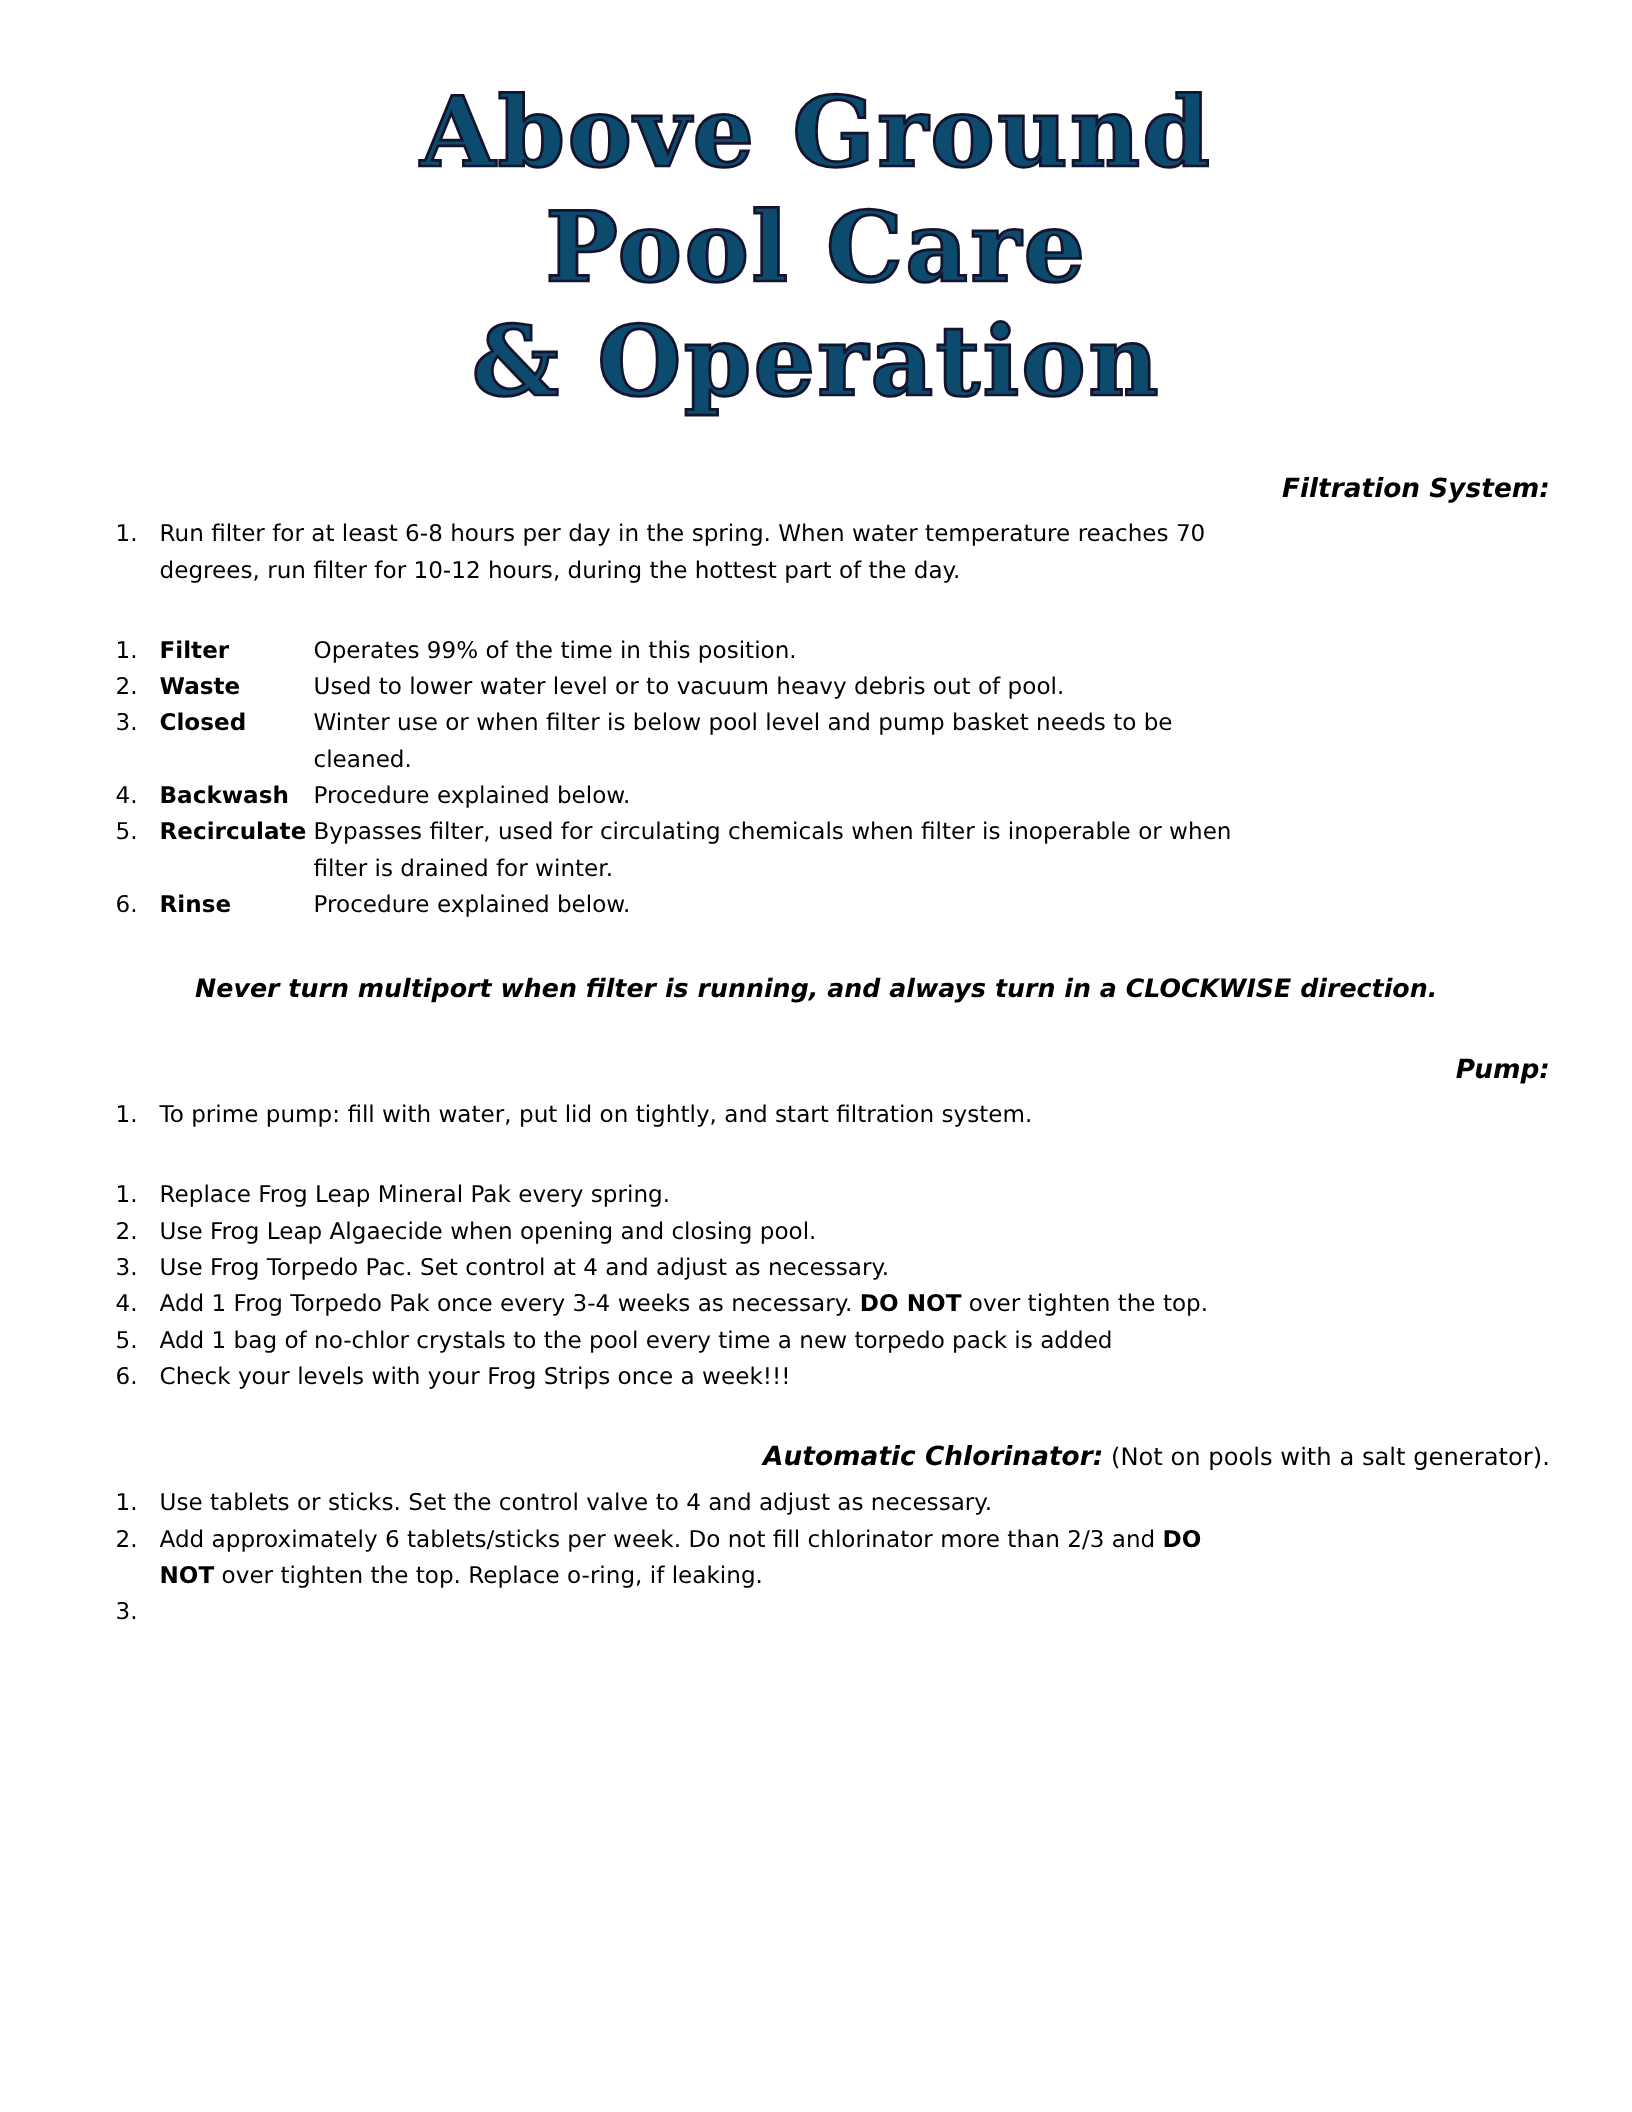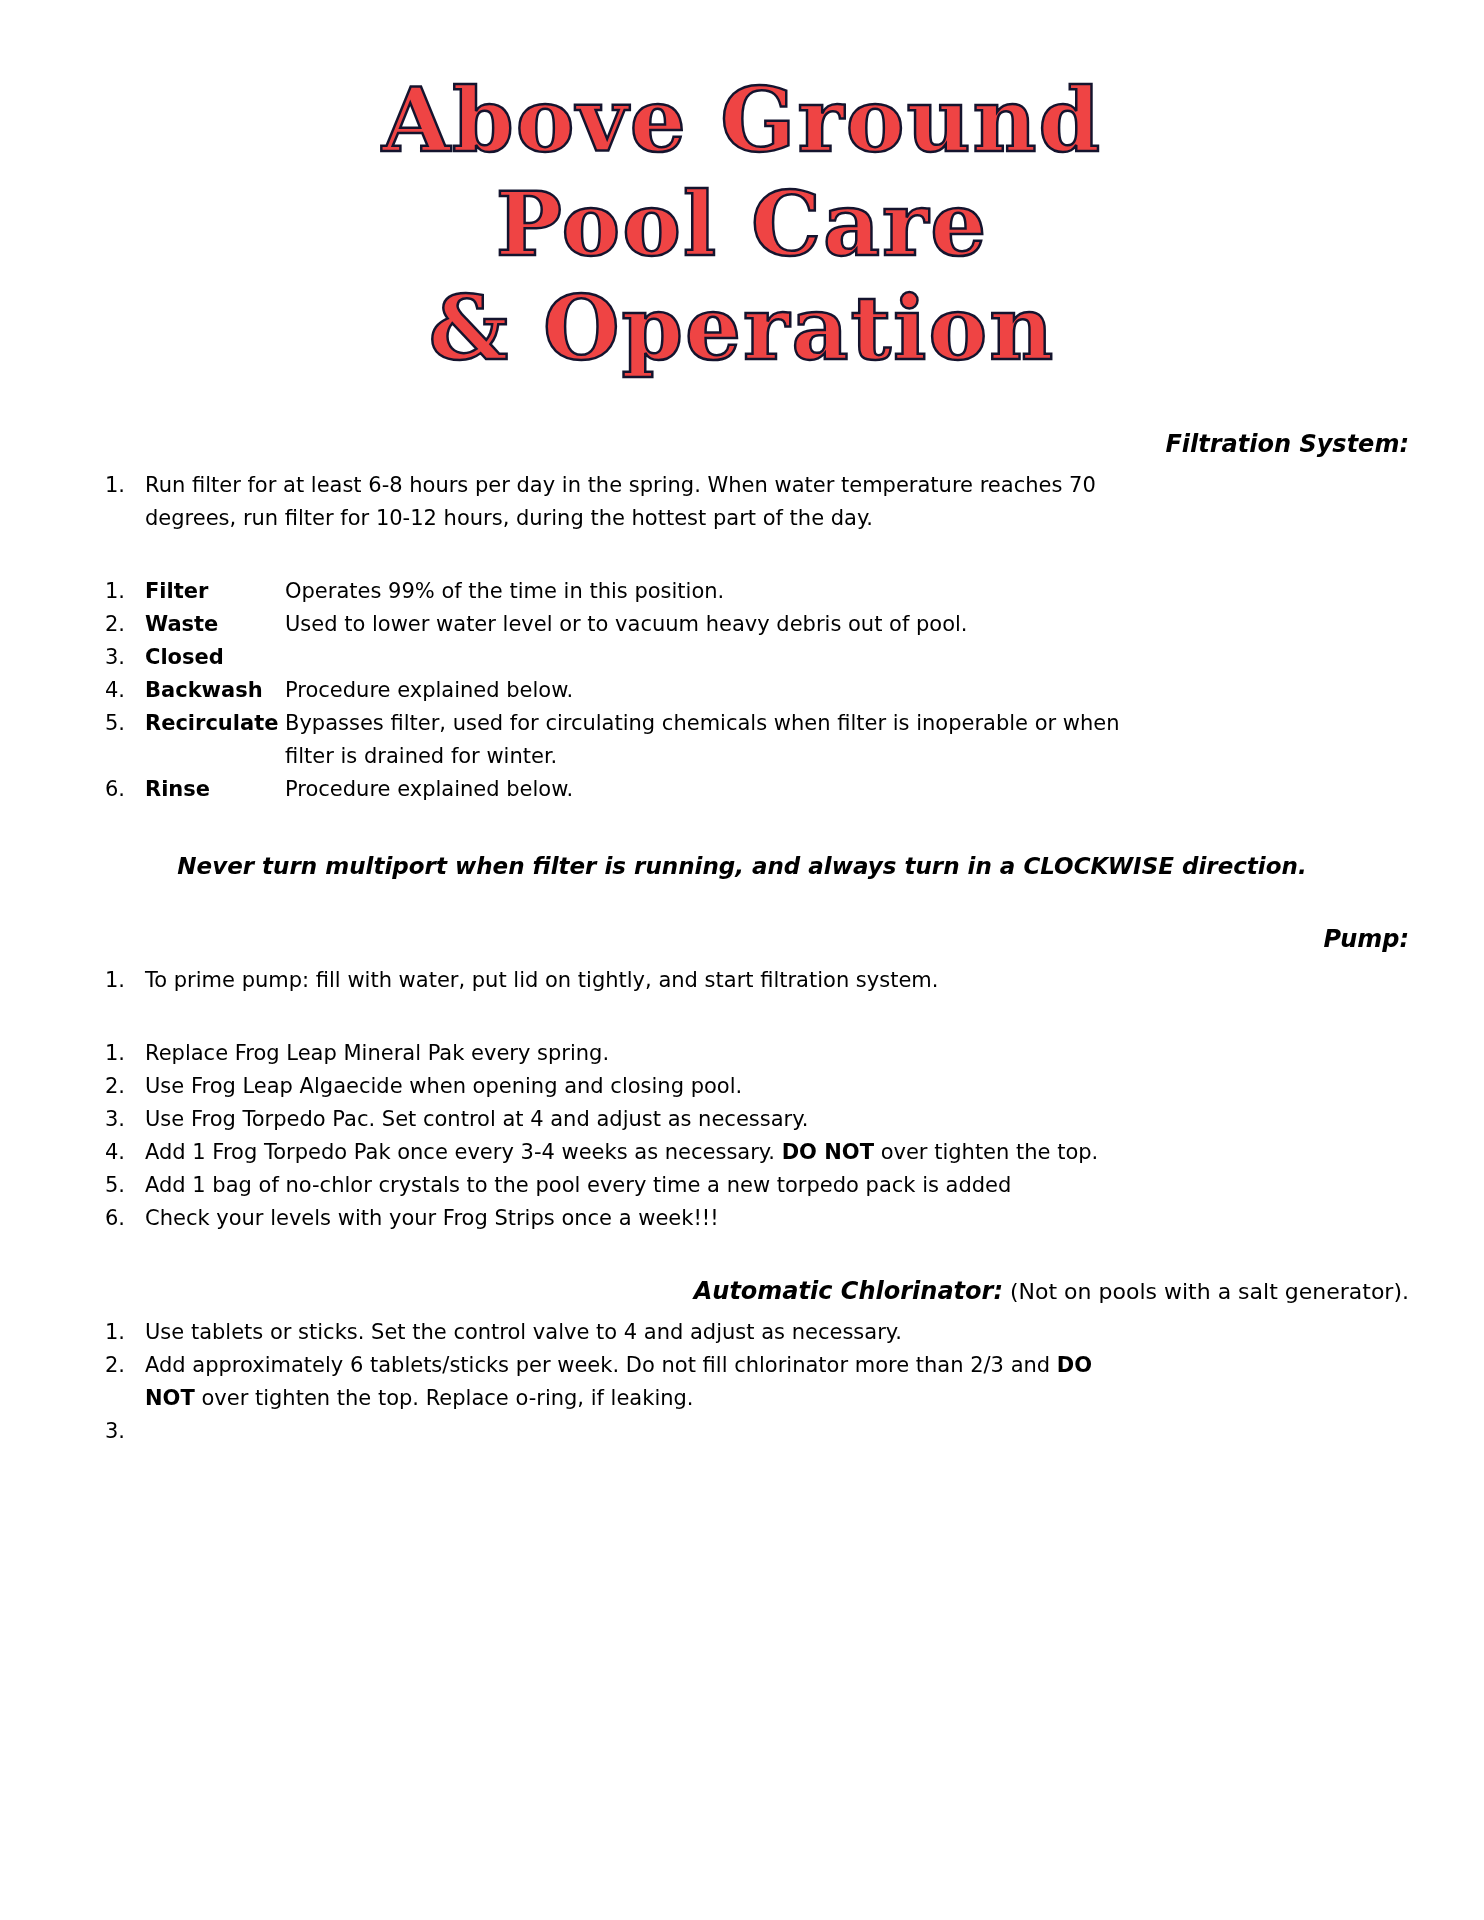--- a/index.html
+++ b/index.html
@@ -26,21 +26,21 @@
     text-align: center;
     margin: 10px 0 48px 0;
   }
   .title-line {
     position: relative;
     display: block;
     font-family: "DejaVu Serif", serif;
     font-weight: bold;
     font-size: 88px;
     line-height: 104px;
-    color: #ef4444;
+    color: #0c4a6e;
     -webkit-text-stroke: 2.5px #14142e;
     letter-spacing: 2px;
     white-space: nowrap;
   }
   .title-line::before {
     content: attr(data-text);
     position: absolute;
     left: 50%;
     top: 0;
     transform: translateX(-50%) translate(10px, -14px) scale(1.06, 1.03);
@@ -122,20 +122,21 @@
       <span class="desc">Operates 99% of the time in this position.</span>
     </div>
     <div class="item">
       <span class="num">2.</span>
       <span class="term">Waste</span>
       <span class="desc">Used to lower water level or to vacuum heavy debris out of pool.</span>
     </div>
     <div class="item">
       <span class="num">3.</span>
       <span class="term">Closed</span>
+      <span class="desc">Winter use or when filter is below pool level and pump basket needs to be cleaned.</span>
     </div>
     <div class="item">
       <span class="num">4.</span>
       <span class="term">Backwash</span>
       <span class="desc">Procedure explained below.</span>
     </div>
     <div class="item">
       <span class="num">5.</span>
       <span class="term">Recirculate</span>
       <span class="desc">Bypasses filter, used for circulating chemicals when filter is inoperable or when filter is drained for winter.</span>

